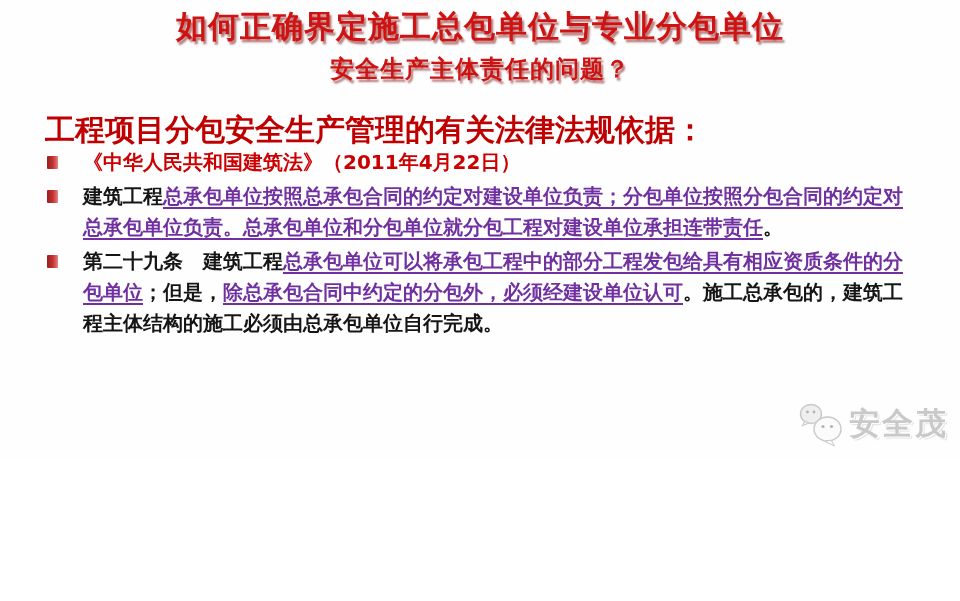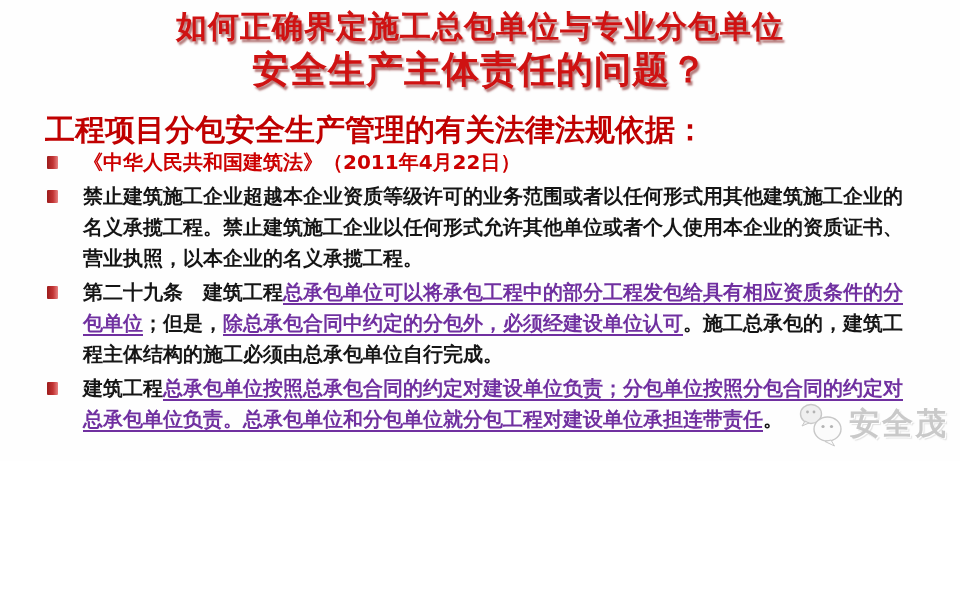--- a/index.html
+++ b/index.html
@@ -14,21 +14,21 @@
   
   .title-block { padding-top: 5px; text-align: center; }
   .title-line {
     font-weight: 900;
     color: var(--title-red, #cf1212);
     letter-spacing: 1px;
     line-height: 43px;
     text-shadow: 2px 3px 2px rgba(122, 14, 14, 0.55);
   }
   .title-line.l1 { font-size: 31px; }
-  .title-line.l2 { font-size: 37px; }
+  .title-line.l2 { font-size: 24px; }
 
   
   .content { padding: 0 35px 0 45px; margin-top: 24px; }
   .heading {
     margin: 0 0 2px 0;
     font-size: 30px;
     line-height: 30px;
     font-weight: 700;
     color: var(--heading-red, #c00000);
   }
@@ -88,29 +88,25 @@
 
   <main class="content">
     <h2 class="heading">工程项目分包安全生产管理的有关法律法规依据：</h2>
     <div class="bullets" id="bullet-list">
         <div class="bullet-row">
           <span class="marker"></span>
           <p class="bullet-text"><span class="seg-red">《中华人民共和国建筑法》（2011年4月22日）</span></p>
         </div>
         <div class="bullet-row">
           <span class="marker"></span>
-          <p class="bullet-text"><span class="seg-black">禁止建筑施工企业超越本企业资质等级许可的业务范围或者以任何形式用其他建筑施工企业的名义承揽工程。禁止建筑施工企业以任何形式允许其他单位或者个人使用本企业的资质证书、营业执照，以本企业的名义承揽工程。</span></p>
+          <p class="bullet-text"><span class="seg-black">建筑工程</span><span class="seg-link">总承包单位按照总承包合同的约定对建设单位负责；分包单位按照分包合同的约定对总承包单位负责。总承包单位和分包单位就分包工程对建设单位承担连带责任</span><span class="seg-black">。</span></p>
         </div>
         <div class="bullet-row">
           <span class="marker"></span>
           <p class="bullet-text"><span class="seg-black">第二十九条　建筑工程</span><span class="seg-link">总承包单位可以将承包工程中的部分工程发包给具有相应资质条件的分包单位</span><span class="seg-black">；但是，</span><span class="seg-link">除总承包合同中约定的分包外，必须经建设单位认可</span><span class="seg-black">。施工总承包的，建筑工程主体结构的施工必须由总承包单位自行完成。</span></p>
-        </div>
-        <div class="bullet-row">
-          <span class="marker"></span>
-          <p class="bullet-text"><span class="seg-black">建筑工程</span><span class="seg-link">总承包单位按照总承包合同的约定对建设单位负责；分包单位按照分包合同的约定对总承包单位负责。总承包单位和分包单位就分包工程对建设单位承担连带责任</span><span class="seg-black">。</span></p>
         </div>
       </div>
   </main>
 
   <footer class="brand">
     <svg width="46" height="50" viewBox="0 0 46 50" aria-hidden="true">
       <ellipse cx="13" cy="15" rx="10.5" ry="9.5" fill="#efefef" stroke="#c8c8c8" stroke-width="1.4"></ellipse>
       <path d="M7,22 L4,27 L11,24 Z" fill="#efefef" stroke="#c8c8c8" stroke-width="1"></path>
       <circle cx="9.5" cy="13" r="1.4" fill="#b3b3b3"></circle>
       <circle cx="16" cy="13" r="1.4" fill="#b3b3b3"></circle>

